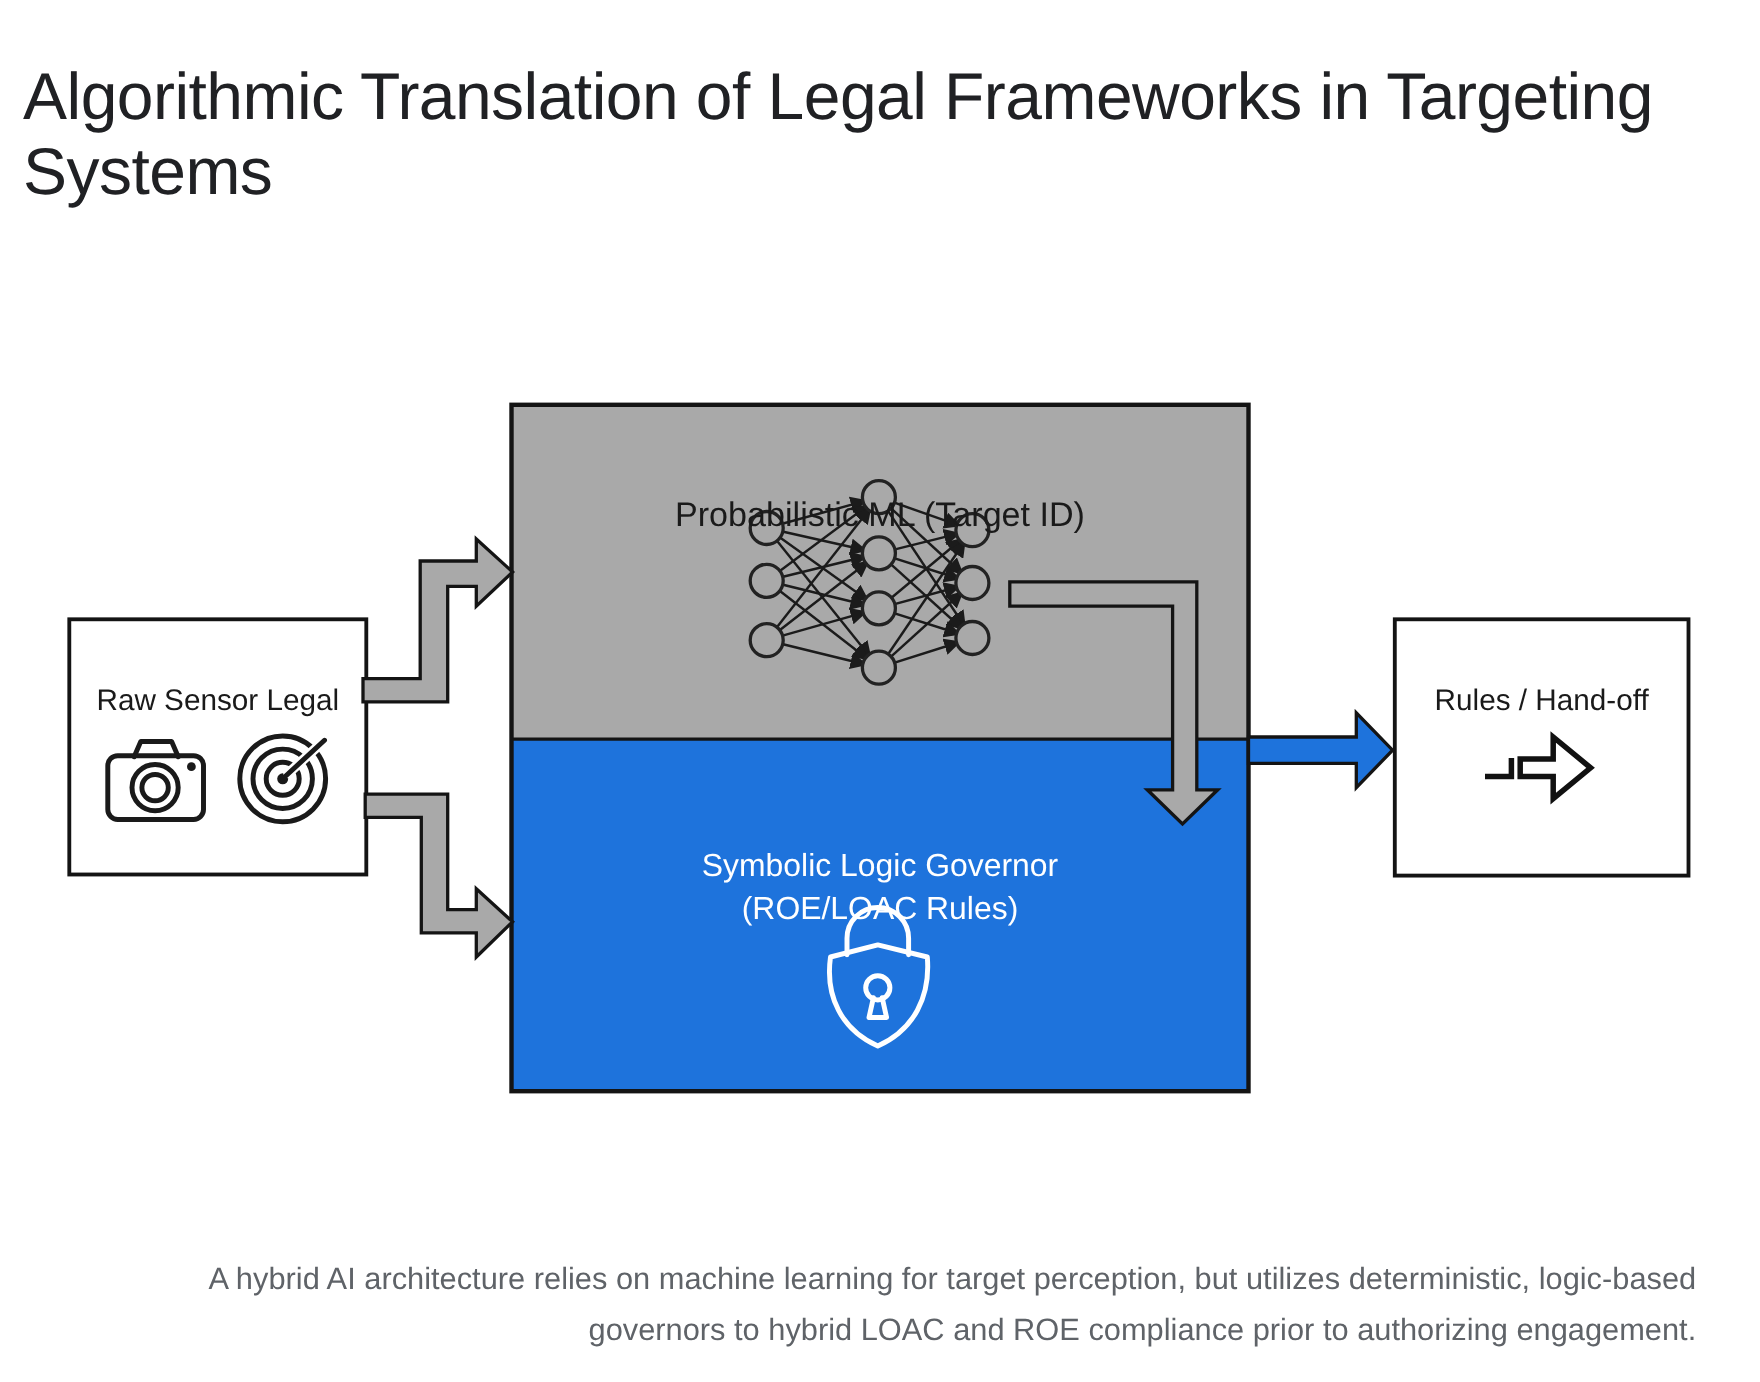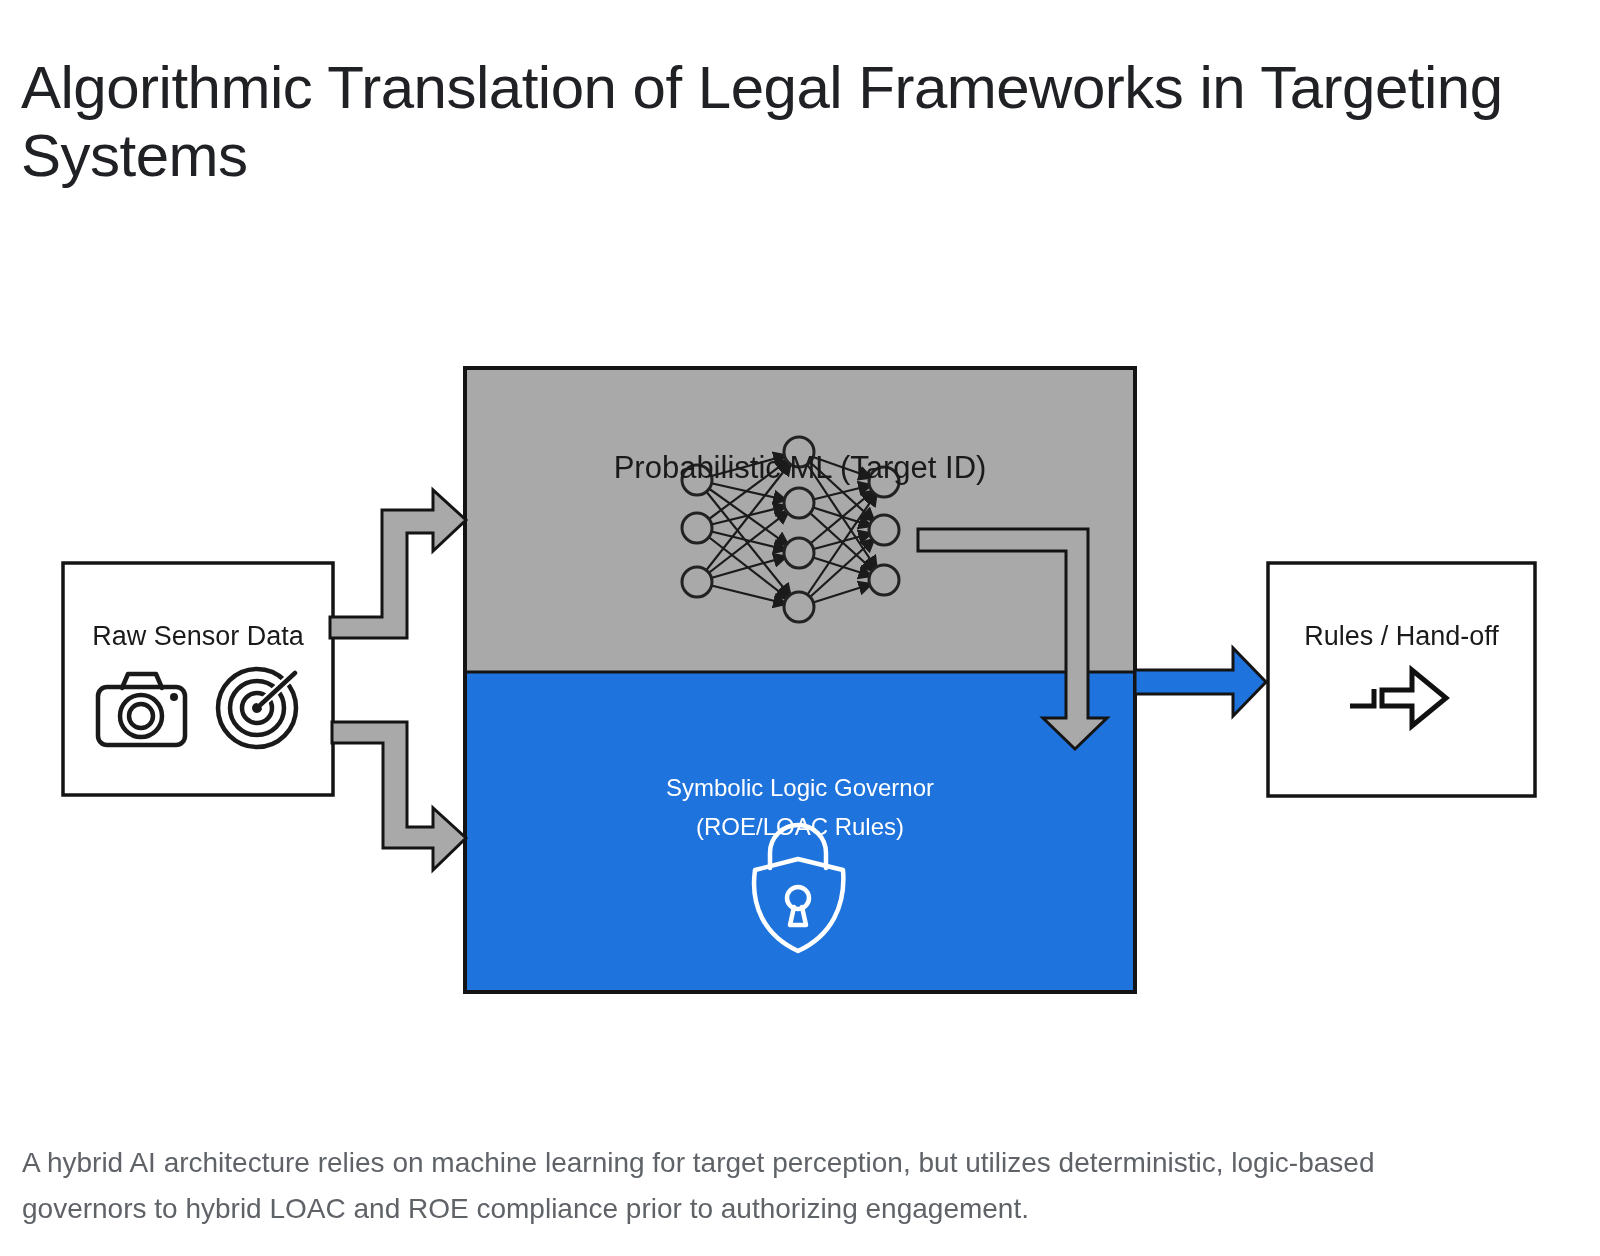--- a/index.html
+++ b/index.html
@@ -21,28 +21,28 @@
   }
   .page-title{
     position:absolute;left:21px;top:54px;width:1500px;
     font-size:60px;line-height:68px;font-weight:400;
     letter-spacing:-0.5px;color:var(--title-color);
   }
   .diagram-svg{position:absolute;left:0;top:0;width:1600px;height:1256px;}
   .lbl{position:absolute;text-align:center;color:var(--text-dark);margin-top:36px;}
   .lbl-raw{left:63px;top:585px;width:270px;font-size:27px;}
   .lbl-ml{left:465px;top:414px;width:670px;font-size:31px;}
-  .lbl-gov{left:465px;top:732px;width:670px;font-size:24px;line-height:39px;color:var(--text-light);}
+  .lbl-gov{left:465px;top:732px;width:670px;font-size:29px;line-height:39px;color:var(--text-light);}
   .lbl-gov span{display:block;}
   .lbl-action{left:1268px;top:585px;width:267px;font-size:27px;}
   .caption{
     position:absolute;left:22px;top:1140px;width:1520px;
     font-size:28px;line-height:46px;color:var(--caption-color);
   }
-  .caption span{display:block;}
+  .caption span{display:block;text-align:right;}
   
   .box-white{fill:#ffffff;stroke:var(--outline);stroke-width:3.5;}
   .fill-gray{fill:var(--ml-fill);}
   .fill-blue{fill:var(--governor-fill);}
   .center-border{fill:none;stroke:var(--outline);stroke-width:4;}
   .split-line{stroke:var(--outline);stroke-width:3;}
   .arrow-gray{fill:var(--arrow-gray);stroke:var(--outline);stroke-width:3;stroke-linejoin:miter;}
   .arrow-blue{fill:var(--arrow-blue);stroke:var(--outline);stroke-width:3;stroke-linejoin:miter;}
   .nn-line{stroke:#1b1b1b;stroke-width:2.2;}
   .nn-node{fill:var(--ml-fill);stroke:#222222;stroke-width:3;}
@@ -146,21 +146,21 @@
     <circle class="icon-white" cx="798" cy="898" r="11"></circle>
     <path class="icon-white" d="M794,907 L790,925 L806,925 L802,907"></path>
   </g>
 
   <g>
     <polyline class="icon-action-line" points="1350,706 1374,706 1374,689"></polyline>
     <polygon class="icon-action" points="1382,690 1412,690 1412,670 1446,698 1412,726 1412,706 1382,706"></polygon>
   </g>
 </svg>
 
-<div class="lbl lbl-raw">Raw Sensor Data</div>
+<div class="lbl lbl-raw">Raw Sensor Legal</div>
 <div class="lbl lbl-ml">Probabilistic ML (Target ID)</div>
 <div class="lbl lbl-gov">
   <span>Symbolic Logic Governor</span>
   <span>(ROE/LOAC Rules)</span>
 </div>
 <div class="lbl lbl-action">Rules / Hand-off</div>
 
 <p class="caption">
   <span>A hybrid AI architecture relies on machine learning for target perception, but utilizes deterministic, logic-based</span>
   <span>governors to hybrid LOAC and ROE compliance prior to authorizing engagement.</span>

